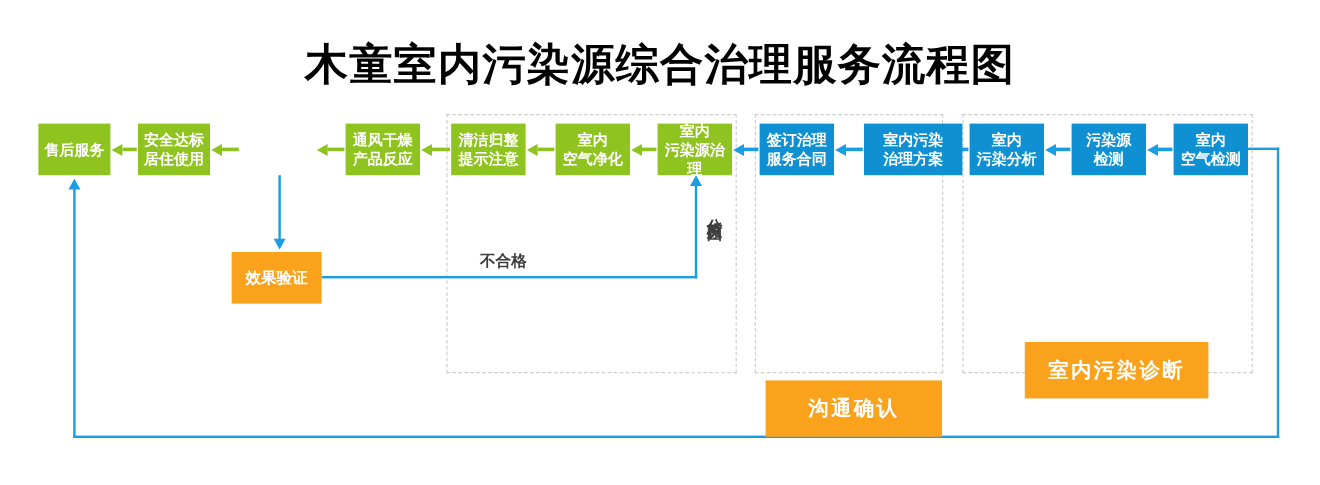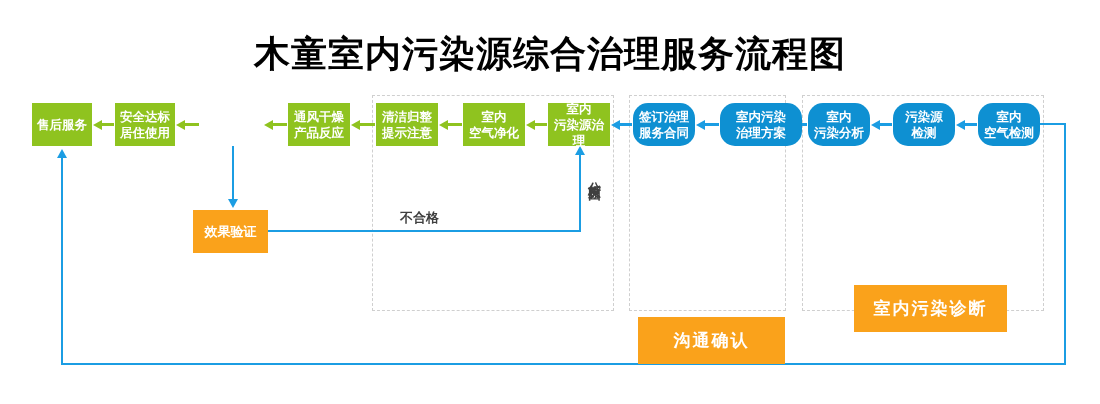--- a/index.html
+++ b/index.html
@@ -21,21 +21,21 @@
   .group-frame{
     position:absolute;top:95px;height:216px;
     border:1px dashed #cfcfcf;background:transparent;box-sizing:border-box;
   }
   .fbox{
     position:absolute;top:103px;height:43px;display:flex;align-items:center;justify-content:center;
     text-align:center;color:#fff;font-size:12.5px;font-weight:bold;line-height:16px;
     white-space:pre-line;box-sizing:border-box;
   }
   .fbox.green{background:var(--green);}
-  .fbox.blue{background:var(--blue);border-radius:15px;}
+  .fbox.blue{background:var(--blue);}
   .obox{
     position:absolute;display:flex;align-items:center;justify-content:center;
     background:var(--orange);color:#fff;font-weight:bold;text-align:center;box-sizing:border-box;
   }
   .verify{left:193px;top:210px;width:75px;height:43px;font-size:13px;}
   .glabel{top:285px;height:47px;font-size:17px;letter-spacing:2px;}
   .harrow{position:absolute;top:116px;height:17px;display:flex;align-items:center;}
   .harrow .head{width:0;height:0;border-top:5px solid transparent;border-bottom:5px solid transparent;}
   .harrow .shaft{flex:1;height:3px;}
   .harrow.green .head{border-right:9px solid var(--green);}

